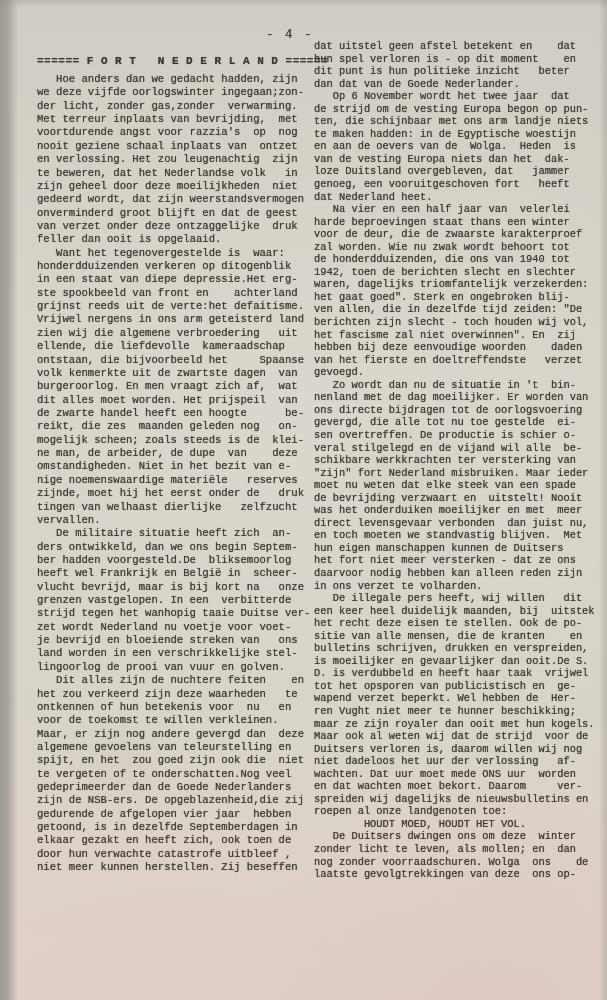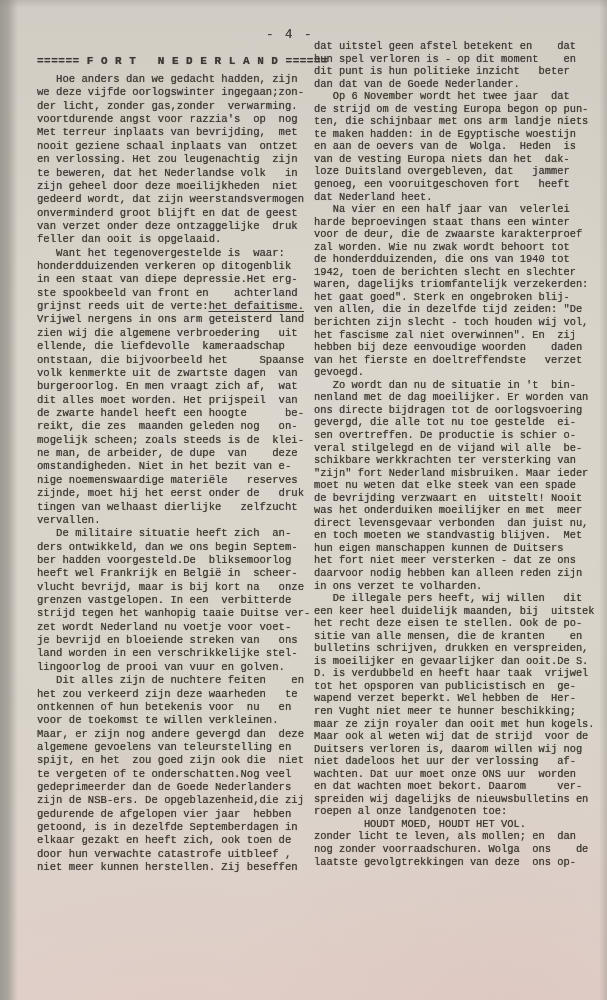--- a/index.html
+++ b/index.html
@@ -46,42 +46,42 @@
   }
   .col .line{white-space:pre;}
   .col-left{left:37px;top:53px;width:278px;font-size:10.6px;}
   .col-left .line{line-height:13.37px;height:13.37px;}
   .col-right{left:314px;top:40px;width:292px;font-size:10.4px;}
   .col-right .line{line-height:12.56px;height:12.56px;}
   .title-line{
     white-space:pre;font-size:11px;letter-spacing:0.5px;
     font-weight:bold;color:#3d3932;height:20px;line-height:16px;
   }
-  .u{text-decoration:underline;text-underline-offset:2px;}
+  .u{text-underline-offset:2px;}
 </style>
 </head>
 <body>
 
 <div class="page">
   <div class="edge-left"></div>
   <div class="edge-right"></div>
   <div class="edge-top"></div>
   <div class="stain s1"></div>
   <div class="stain s2"></div>
 
   <div class="page-number">- 4 -</div>
 
   <div class="col col-left">
     <div class="title-line">====== F O R T   N E D E R L A N D ======</div>
     <div>
         <div class="line">   Hoe anders dan we gedacht hadden, zijn</div>
         <div class="line">we deze vijfde oorlogswinter ingegaan;zon-</div>
         <div class="line">der licht, zonder gas,zonder  verwarming.</div>
+        <div class="line">Met terreur inplaats van bevrijding,  met</div>
         <div class="line">voortdurende angst voor razzia's  op  nog</div>
-        <div class="line">Met terreur inplaats van bevrijding,  met</div>
         <div class="line">nooit geziene schaal inplaats van  ontzet</div>
         <div class="line">en verlossing. Het zou leugenachtig  zijn</div>
         <div class="line">te beweren, dat het Nederlandse volk   in</div>
         <div class="line">zijn geheel door deze moeilijkheden  niet</div>
         <div class="line">gedeerd wordt, dat zijn weerstandsvermogen</div>
         <div class="line">onverminderd groot blijft en dat de geest</div>
         <div class="line">van verzet onder deze ontzaggelijke  druk</div>
         <div class="line">feller dan ooit is opgelaaid.</div>
         <div class="line">   Want het tegenovergestelde is  waar:</div>
         <div class="line">honderdduizenden verkeren op ditogenblik</div>
@@ -186,23 +186,24 @@
         <div class="line">bulletins schrijven, drukken en verspreiden,</div>
         <div class="line">is moeilijker en gevaarlijker dan ooit.De S.</div>
         <div class="line">D. is verdubbeld en heeft haar taak  vrijwel</div>
         <div class="line">tot het opsporen van publicistisch en  ge-</div>
         <div class="line">wapend verzet beperkt. Wel hebben de  Her-</div>
         <div class="line">ren Vught niet meer te hunner beschikking;</div>
         <div class="line">maar ze zijn royaler dan ooit met hun kogels.</div>
         <div class="line">Maar ook al weten wij dat de strijd  voor de</div>
         <div class="line">Duitsers verloren is, daarom willen wij nog</div>
         <div class="line">niet dadeloos het uur der verlossing   af-</div>
-        <div class="line">wachten. Dat uur moet onze ONS uur  worden</div>
+        <div class="line">wachten. Dat uur moet mede ONS uur  worden</div>
         <div class="line">en dat wachten moet bekort. Daarom     ver-</div>
         <div class="line">spreiden wij dagelijks de nieuwsbulletins en</div>
         <div class="line">roepen al onze landgenoten toe:</div>
         <div class="line">        HOUDT MOED, HOUDT HET VOL.</div>
+        <div class="line">   De Duitsers dwingen ons om deze  winter</div>
         <div class="line">zonder licht te leven, als mollen; en  dan</div>
         <div class="line">nog zonder voorraadschuren. Wolga  ons    de</div>
         <div class="line">laatste gevolgtrekkingen van deze  ons op-</div>
       </div>
   </div>
 </div>
 
 </body></html>

